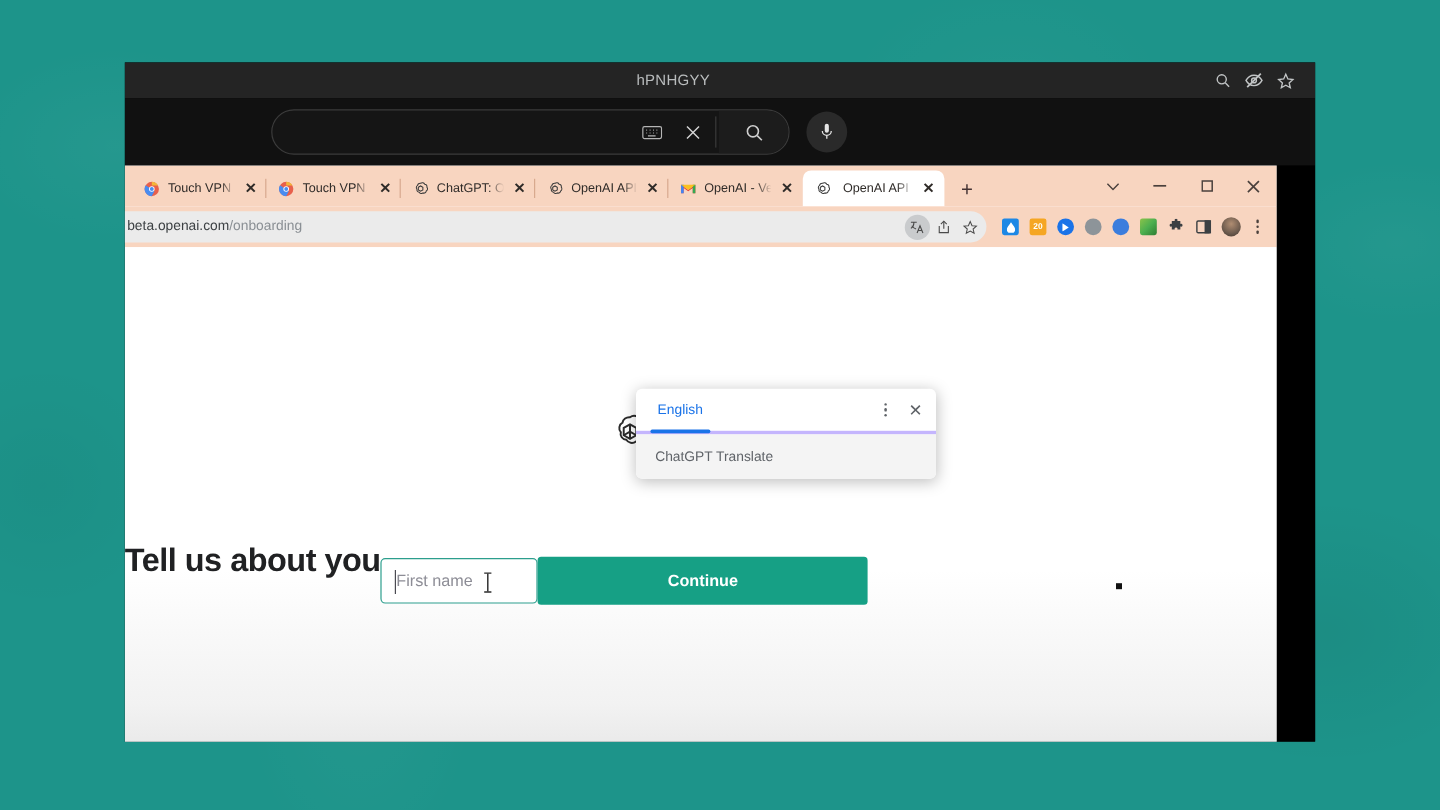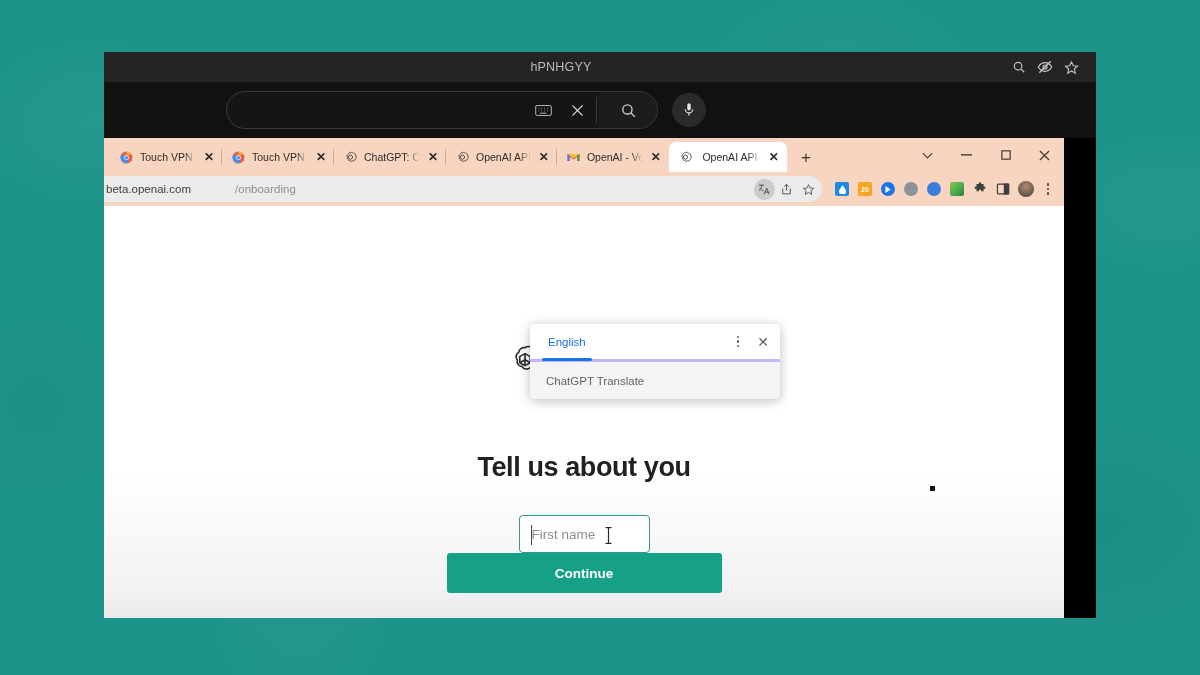--- a/index.html
+++ b/index.html
@@ -177,21 +177,21 @@
     border-radius: 13px;
     display: flex; align-items: center;
     margin-left: -16px;
     padding-left: 18px;
     overflow: hidden;
   }
   #url-text {
     font-size: 11.5px; color: #3c4043;
     white-space: nowrap;
   }
-  #url-text .path { color: #8a8f94; margin-left: 44px; }
+  #url-text .path { color: #8a8f94; }
   #omni-actions {
     margin-left: auto;
     display: flex; align-items: center;
     padding-right: 3px;
     gap: 1px;
   }
   .omni-act {
     width: 21px; height: 21px; border-radius: 50%;
     display: flex; align-items: center; justify-content: center;
   }
@@ -219,21 +219,21 @@
     height: 464px;
     background: linear-gradient(180deg, #ffffff 0%, #ffffff 58%, #f2f2f2 82%, #dedede 100%);
     overflow: hidden;
   }
   #oai-logo {
     position: absolute; left: 404px; top: 138px;
     width: 34px; height: 34px;
   }
   #onboard {
     position: absolute; left: 0; right: 0; top: 246px;
-    display: flex; flex-direction: column; align-items: center;
+    display: flex; flex-direction: row; align-items: center;
   }
   #page-title {
     font-size: 27px; font-weight: bold; color: #202123;
     letter-spacing: -.4px;
     margin-bottom: 32px;
   }
   #name-row {
     display: flex; gap: 13px;
   }
   .name-field {

